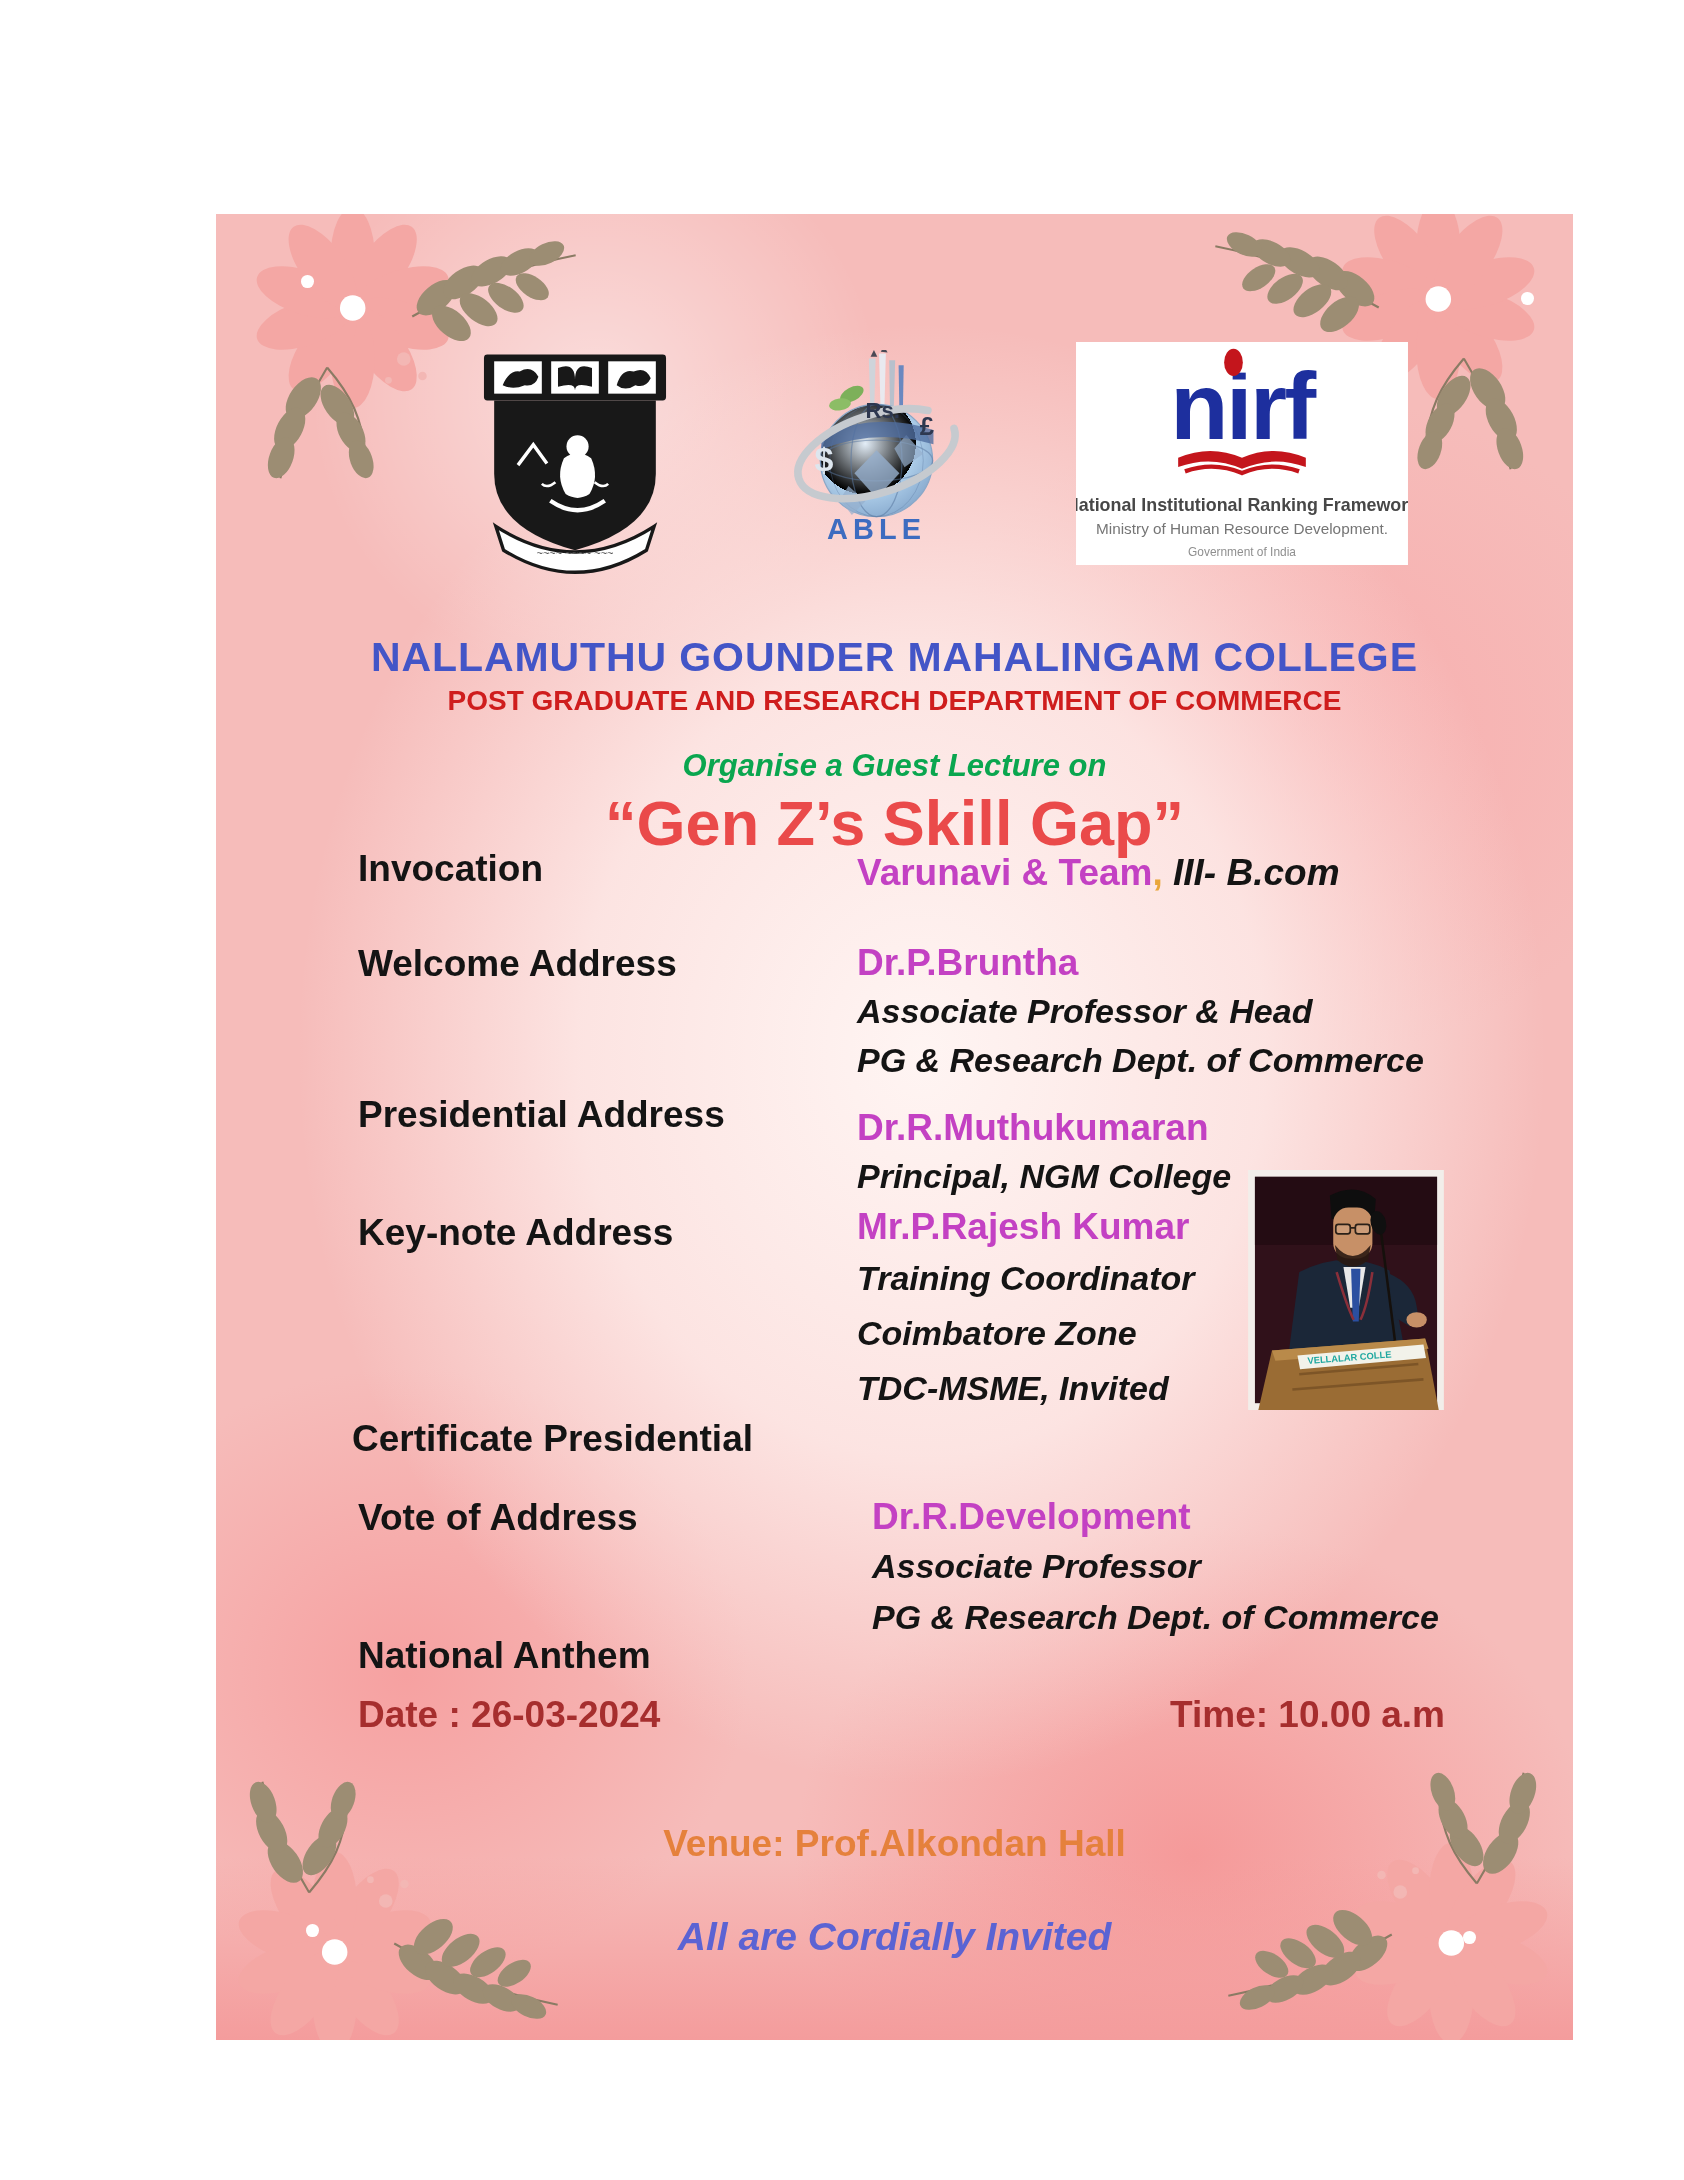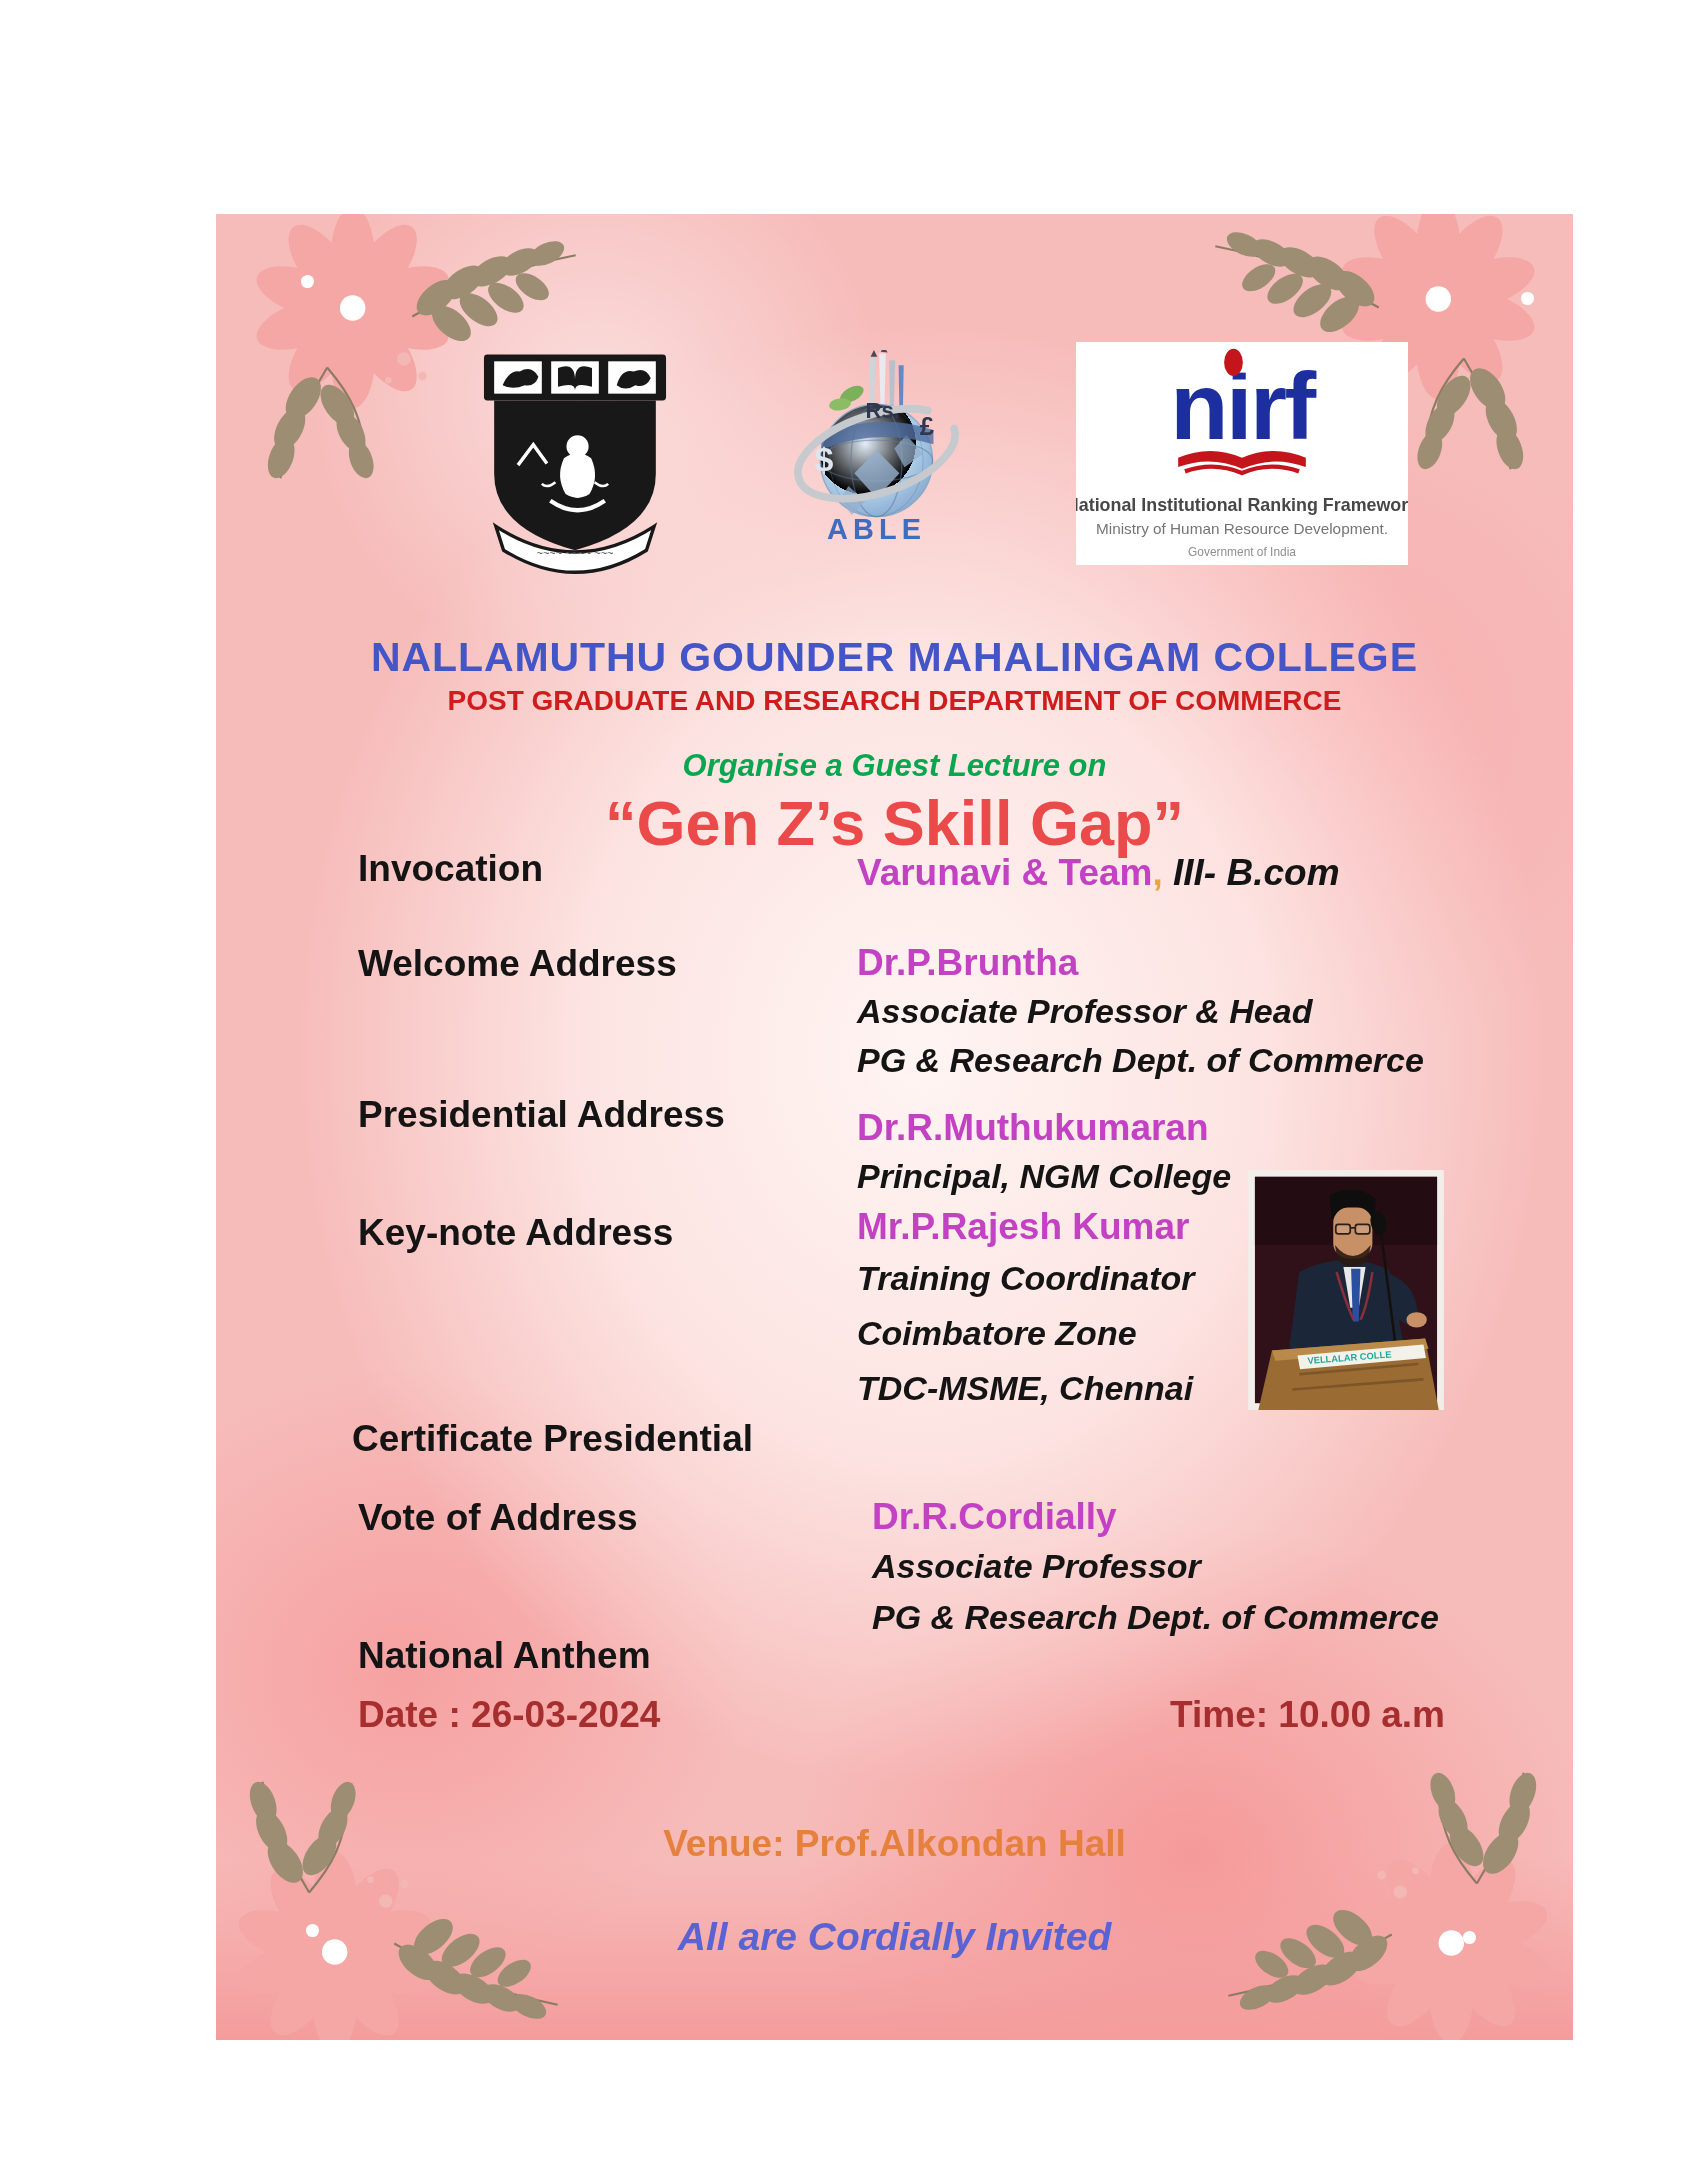--- a/index.html
+++ b/index.html
@@ -196,21 +196,21 @@
         <div class="pdesc">Principal, NGM College</div>
       </div>
     </div>
 
     <div class="row" style="top:988px">
       <div class="plabel" style="top:10.2px;position:absolute">Key-note Address</div>
       <div class="pvalue" style="right:334px">
         <div class="pname">Mr.P.Rajesh Kumar</div>
         <div class="pdesc" style="line-height:55px">Training Coordinator</div>
         <div class="pdesc" style="line-height:55px">Coimbatore Zone</div>
-        <div class="pdesc" style="line-height:55px">TDC-MSME, Chennai</div>
+        <div class="pdesc" style="line-height:55px">TDC-MSME, Invited</div>
       </div>
     </div>
 
     <svg class="abs" style="left:1032px;top:956px" width="196" height="240" viewBox="0 0 230 282">
       <rect x="0" y="0" width="230" height="282" fill="#f2eeea"></rect>
       <rect x="8" y="8" width="214" height="266" fill="#30111a"></rect>
       <rect x="8" y="8" width="214" height="80" fill="#240c13"></rect>
       <path d="M60,120 Q115,92 166,118 L196,274 L40,274 Z" fill="#1b2738"></path>
       <path d="M166,122 q28,12 32,38 q4,18 -8,24 l-16,-10 q-8,-26 -8,-52 Z" fill="#1b2738"></path>
       <ellipse cx="198" cy="176" rx="12" ry="9" fill="#c79067"></ellipse>
@@ -233,21 +233,21 @@
       <text x="70" y="228" font-size="11" font-weight="bold" fill="#1fa8a0" transform="rotate(-4.5 70 228)">VELLALAR COLLE</text>
     </svg>
 
     <div class="row" style="top:1204px">
       <div class="plabel" style="left:136px">Certificate Presidential</div>
     </div>
 
     <div class="row" style="top:1278px">
       <div class="plabel" style="top:5.1px;position:absolute">Vote of Address</div>
       <div class="pvalue" style="left:656px">
-        <div class="pname">Dr.R.Cordially</div>
+        <div class="pname">Dr.R.Development</div>
         <div class="pdesc" style="line-height:51px">Associate Professor</div>
         <div class="pdesc" style="line-height:51px">PG &amp; Research Dept. of Commerce</div>
       </div>
     </div>
 
     <div class="row" style="top:1421px">
       <div class="plabel">National Anthem</div>
     </div>
 
     <div class="row datetime">

